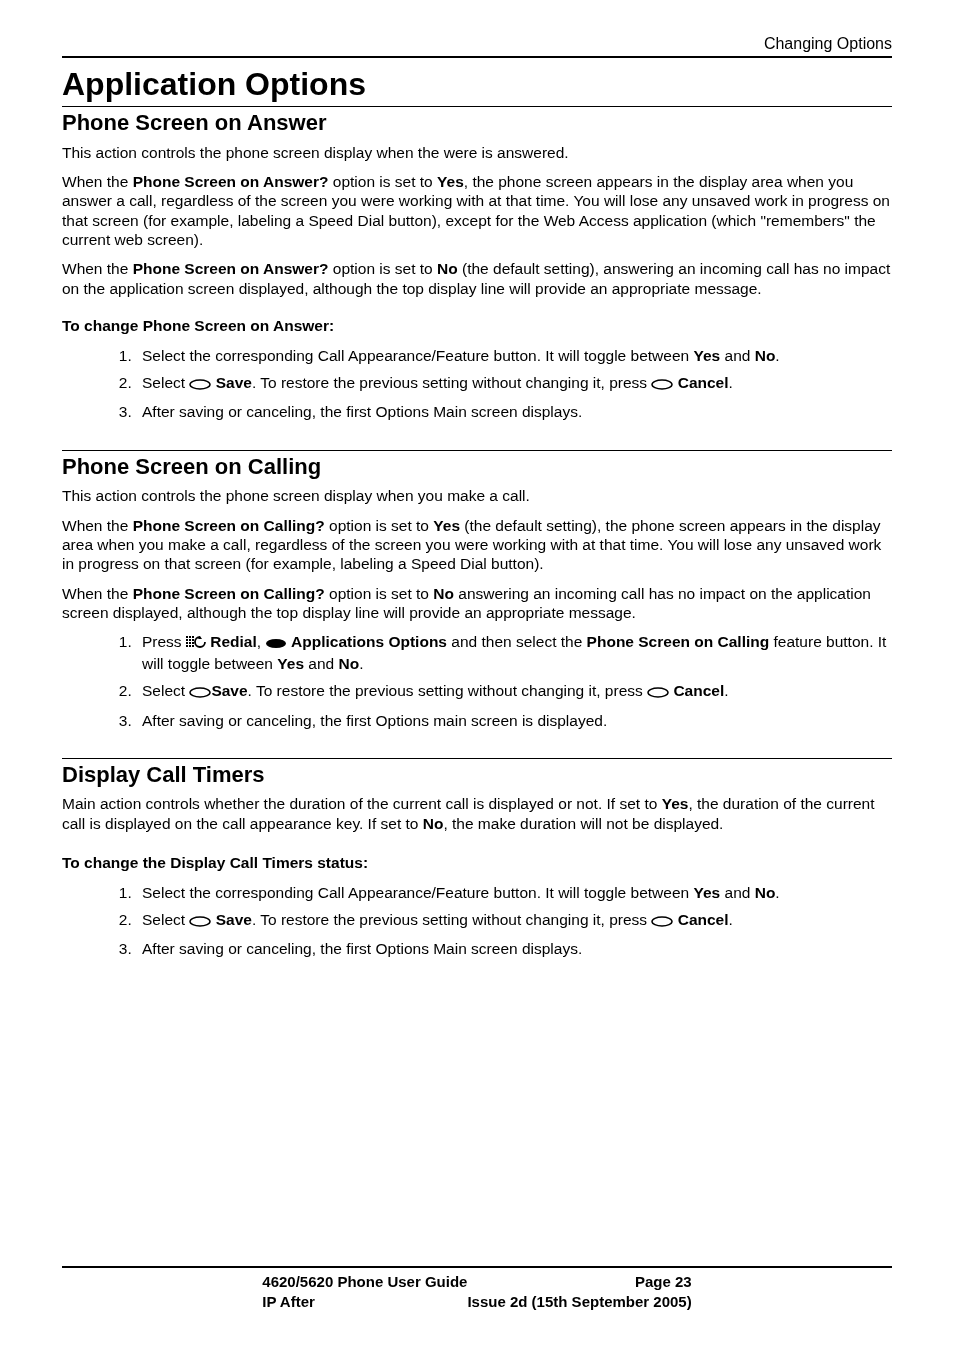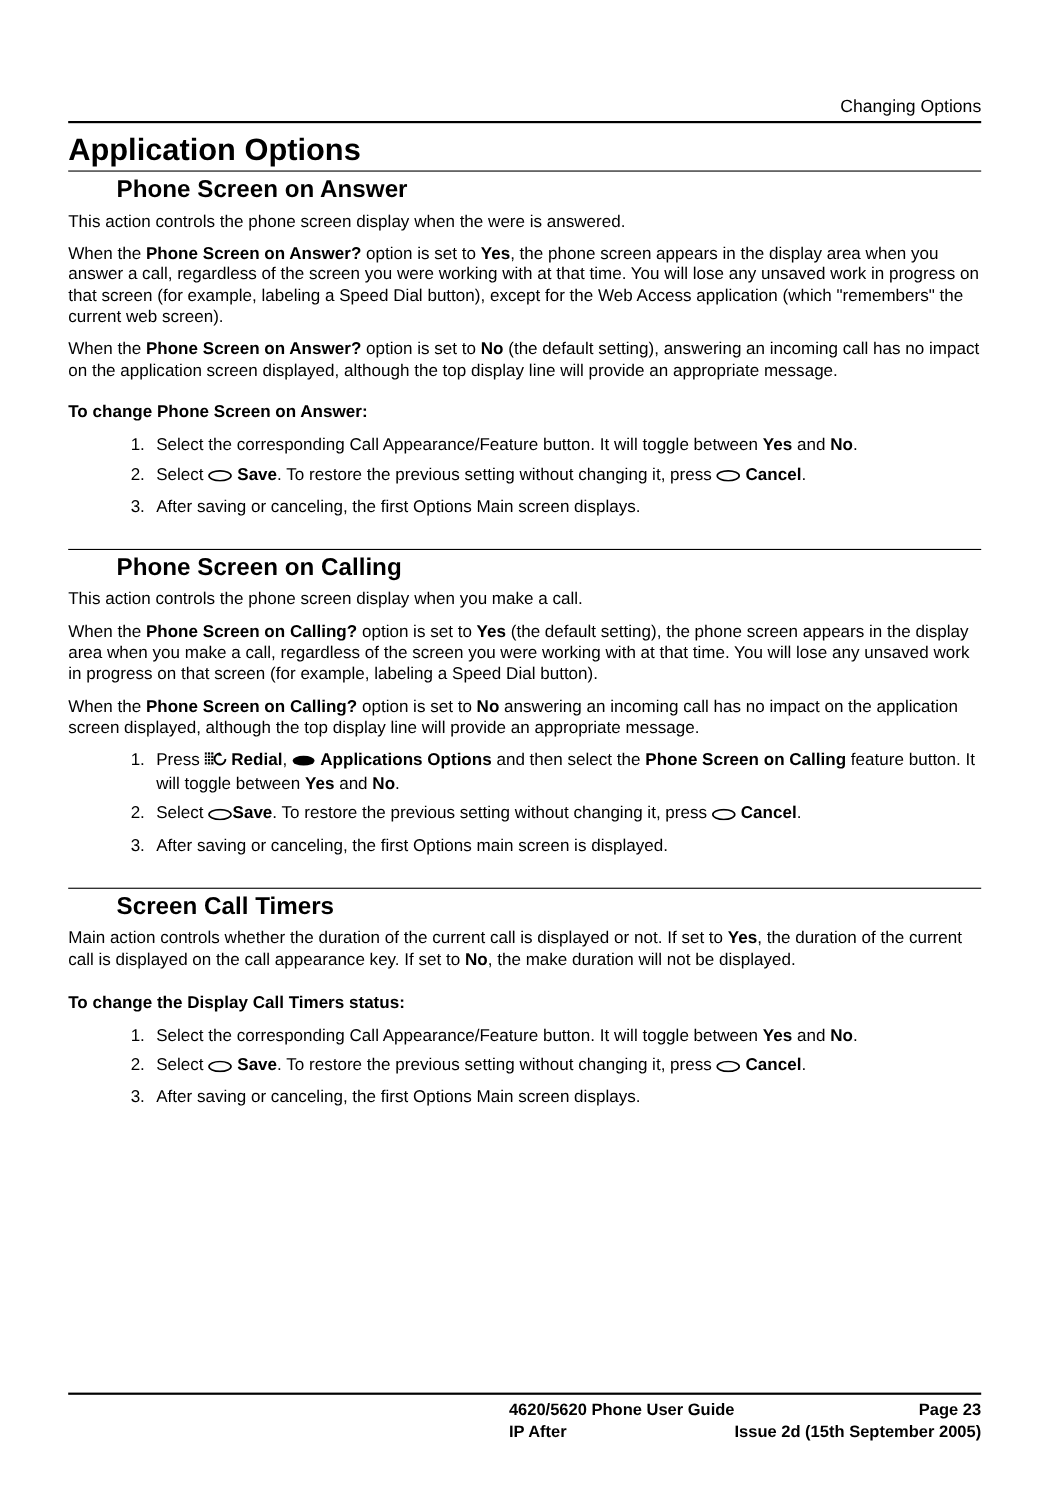--- a/index.html
+++ b/index.html
@@ -6,46 +6,45 @@
     margin: 0;
     padding: 0;
     background: #fff;
     color: #000;
     font-family: Arial, Helvetica, sans-serif;
   }
   .page {
     width: 954px;
     height: 1351px;
     box-sizing: border-box;
-    padding: 88px 62px 40px 62px;
+    padding: 34px 62px 40px 62px;
     position: relative;
     font-size: 15.5px;
     line-height: 1.25;
   }
   .header-label {
     text-align: right;
     font-size: 16px;
     margin-bottom: 6px;
     border-bottom: 2px solid #000;
     padding-bottom: 2px;
   }
   .h1 {
     font-weight: bold;
-    font-size: 28px;
+    font-size: 32px;
     margin-top: 2px;
     margin-bottom: 0;
     border-bottom: 1px solid #000;
     padding-bottom: 2px;
   }
   .h2 {
     font-weight: bold;
     font-size: 22px;
     margin-top: 2px;
     margin-bottom: 0;
-    margin-left: 44px;
   }
   .section-rule {
     border-top: 1px solid #000;
     margin-top: 28px;
   }
   p { margin: 6px 0 10px 0; }
   .bold { font-weight: bold; }
   ol.steps {
     margin: 4px 0 8px 0;
     padding-left: 74px;
@@ -55,21 +54,21 @@
     margin: 8px 0;
   }
   .footer {
     position: absolute;
     left: 62px;
     right: 62px;
     bottom: 40px;
     border-top: 2px solid #000;
     padding-top: 4px;
     display: flex;
-    justify-content: flex-end;
+    justify-content: center;
     font-size: 15px;
   }
   .footer .left, .footer .right { line-height: 1.3; }
   .footer .right { text-align: right; }
   .icon {
     display: inline-block;
     vertical-align: -2px;
   }
 </style>
 </head>
@@ -140,21 +139,21 @@
       <span>Select </span><span class="icon"><svg width="22" height="11" viewBox="0 0 22 11">
             <ellipse cx="11" cy="5.5" rx="10" ry="4.5" fill="none" stroke="#000" stroke-width="1.5"></ellipse>
           </svg></span><span class="bold">Save</span><span>. To restore the previous setting without changing it, press </span><span class="icon"><svg width="22" height="11" viewBox="0 0 22 11">
             <ellipse cx="11" cy="5.5" rx="10" ry="4.5" fill="none" stroke="#000" stroke-width="1.5"></ellipse>
           </svg></span><span class="bold"> Cancel</span><span>.</span>
     </li>
     <li>After saving or canceling, the first Options main screen is displayed.</li>
   </ol>
 
   <div class="section-rule"></div>
-  <div class="h2">Screen Call Timers</div>
+  <div class="h2">Display Call Timers</div>
   <p>
     <span>Main action controls whether the duration of the current call is displayed or not. If set to </span><span class="bold">Yes</span><span>, the duration of the current call is displayed on the call appearance key. If set to </span><span class="bold">No</span><span>, the make duration will not be displayed.</span>
   </p>
   <p class="bold" style="margin-top:20px">To change the Display Call Timers status:</p>
   <ol class="steps">
     <li>
       <span>Select the corresponding Call Appearance/Feature button. It will toggle between </span><span class="bold">Yes</span><span> and </span><span class="bold">No</span><span>.</span>
     </li>
     <li>
       <span>Select </span><span class="icon"><svg width="22" height="11" viewBox="0 0 22 11">

